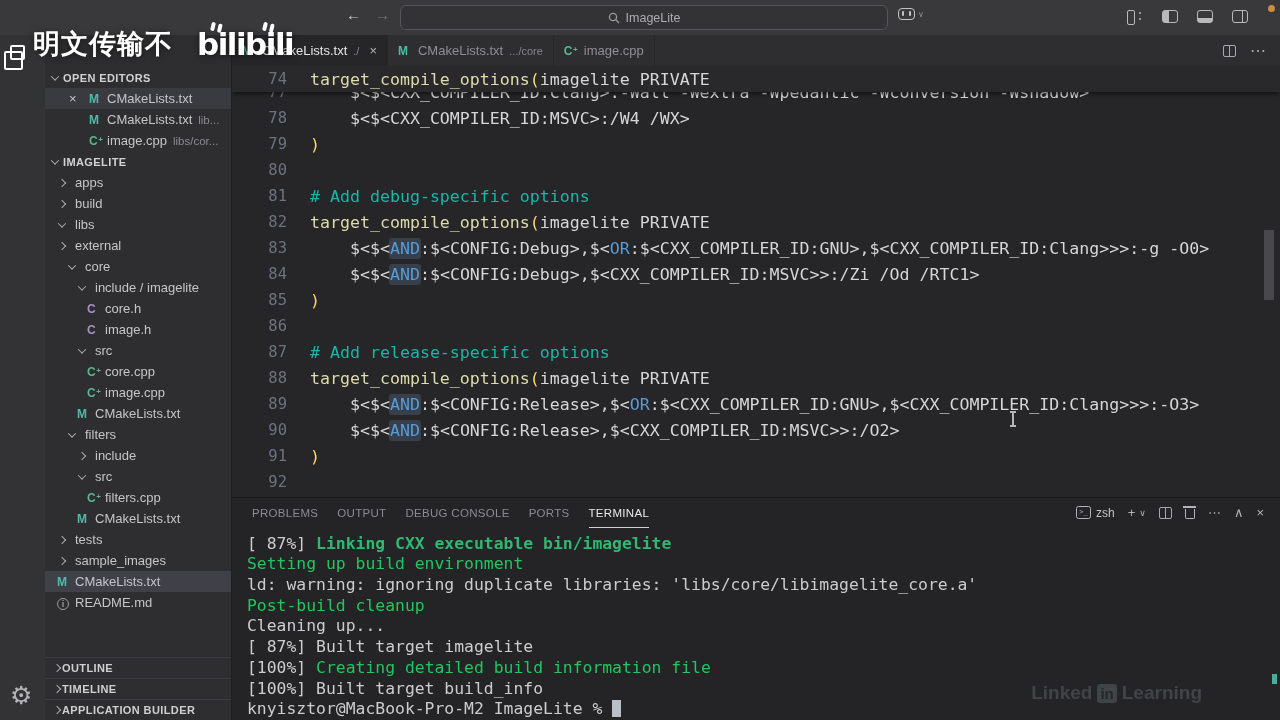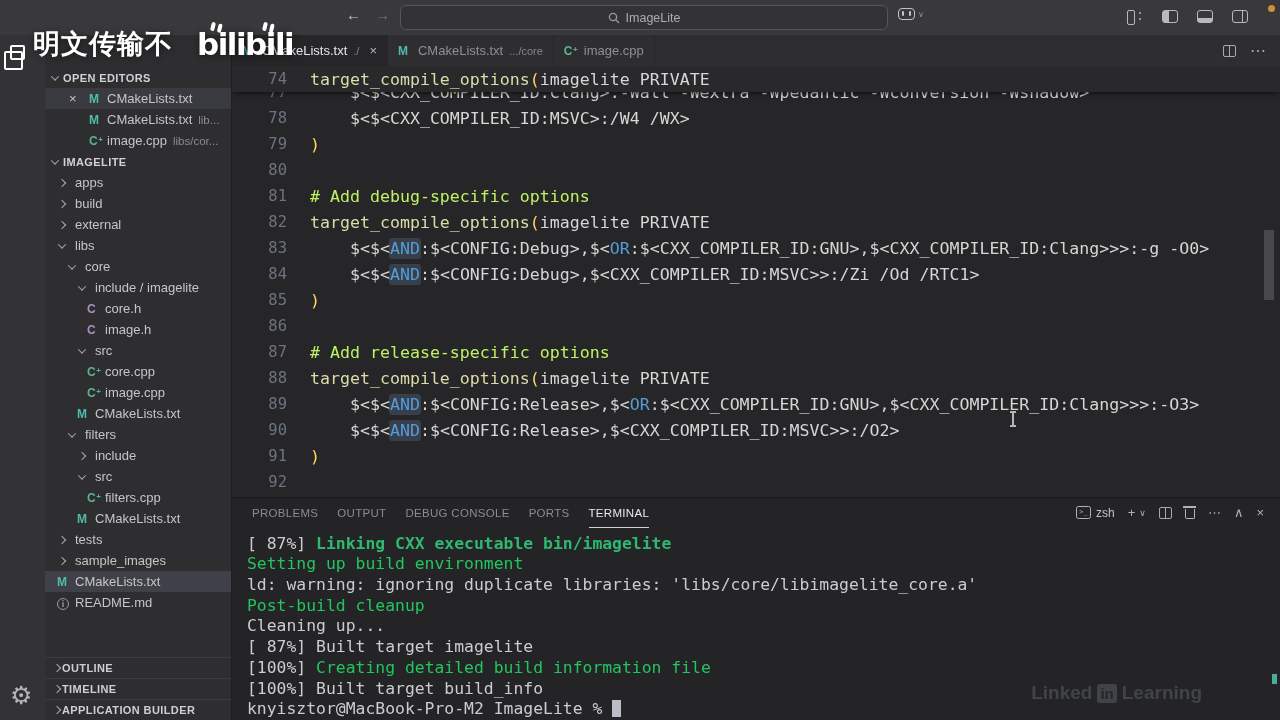--- a/index.html
+++ b/index.html
@@ -82,21 +82,21 @@
   .sticky { height:26px; display:flex; align-items:center; background:#29292c; position:relative; z-index:3;
     box-shadow:0 3px 4px -1px rgba(0,0,0,.5); }
   .code-scroll { position:absolute; left:0; right:0; top:26px; bottom:0; overflow:hidden; }
   .code-line { height:26px; display:flex; align-items:center; white-space:pre; }
   .code-line.clip { margin-top:-13px; }
   .gutter { width:55px; flex:0 0 55px; text-align:right; color:#6c7380; font-size:15.5px; }
   .code-text { padding-left:23px; }
   .sg-tx { color:#d6d6d6; }
   .sg-fn { color:#dcdcaa; }
   .sg-pa { color:#ffd766; }
-  .sg-cm { color:#bef264; }
+  .sg-cm { color:#14b8a6; }
   .sg-kw { color:#569cd6; }
   .sg-hl { background:rgba(86,112,140,.35); border-radius:2px; box-shadow:0 0 0 1px rgba(120,145,170,.25); }
   .ed-scrollthumb { position:absolute; right:6px; top:164px; width:10px; height:70px; background:rgba(140,140,145,.35); z-index:4; }
   .ibeam { position:absolute; left:780px; top:346px; width:2px; height:14px; background:#cdced0; opacity:.85; z-index:5; }
   .ibeam::before, .ibeam::after { content:""; position:absolute; left:-2px; width:6px; height:2px; background:#cdced0; }
   .ibeam::before { top:-1px; } .ibeam::after { bottom:-1px; }
 
   
   .panel { flex:0 0 222px; background:#242426; border-top:1px solid #19191b; display:flex; flex-direction:column; position:relative; }
   .panel-header { height:30px; display:flex; align-items:center; padding-left:20px; gap:19px; flex:0 0 30px; }
@@ -205,29 +205,29 @@
             <span class="row-label">apps</span>
           </div>
           <div class="tree-row" style="padding-left: 12px;">
             <span class="tree-chev-slot">
               <span class="chev chev-right"></span>
             </span>
             <span class="row-label">build</span>
           </div>
           <div class="tree-row" style="padding-left: 12px;">
             <span class="tree-chev-slot">
+              <span class="chev chev-down"></span>
+            </span>
+            <span class="row-label">libs</span>
+          </div>
+          <div class="tree-row" style="padding-left: 12px;">
+            <span class="tree-chev-slot">
               <span class="chev chev-right"></span>
             </span>
             <span class="row-label">external</span>
-          </div>
-          <div class="tree-row" style="padding-left: 12px;">
-            <span class="tree-chev-slot">
-              <span class="chev chev-down"></span>
-            </span>
-            <span class="row-label">libs</span>
           </div>
           <div class="tree-row" style="padding-left: 22px;">
             <span class="tree-chev-slot">
               <span class="chev chev-down"></span>
             </span>
             <span class="row-label">core</span>
           </div>
           <div class="tree-row" style="padding-left: 32px;">
             <span class="tree-chev-slot">
               <span class="chev chev-down"></span>

